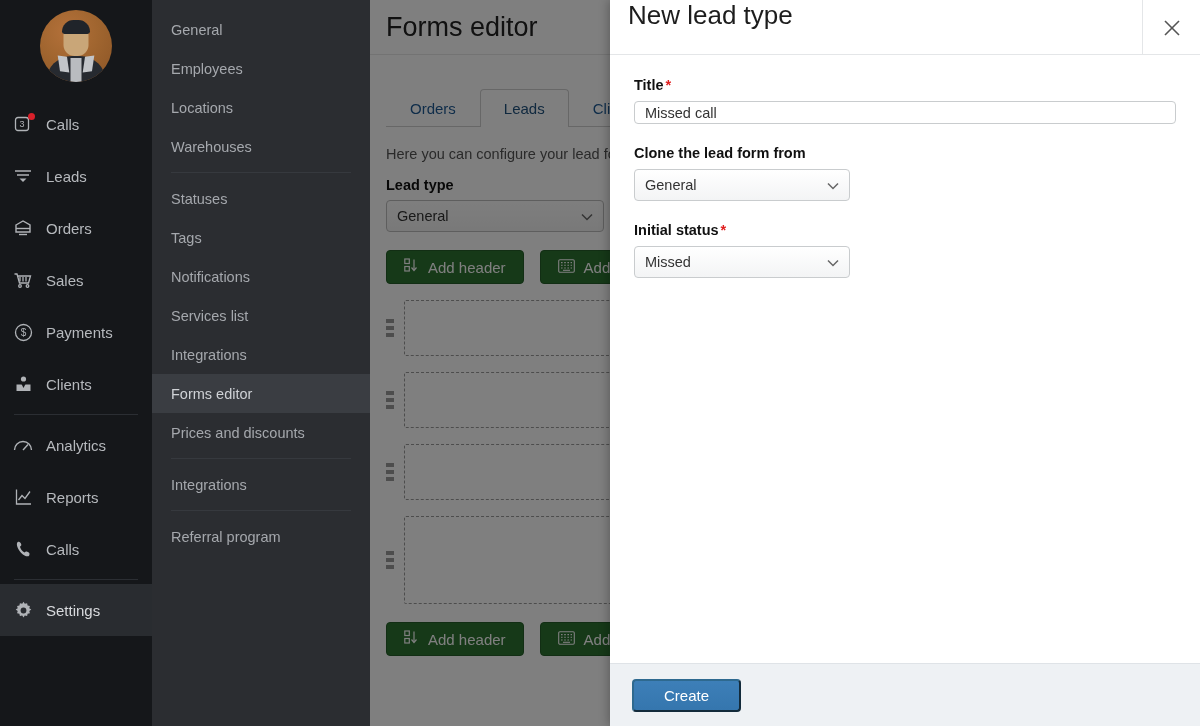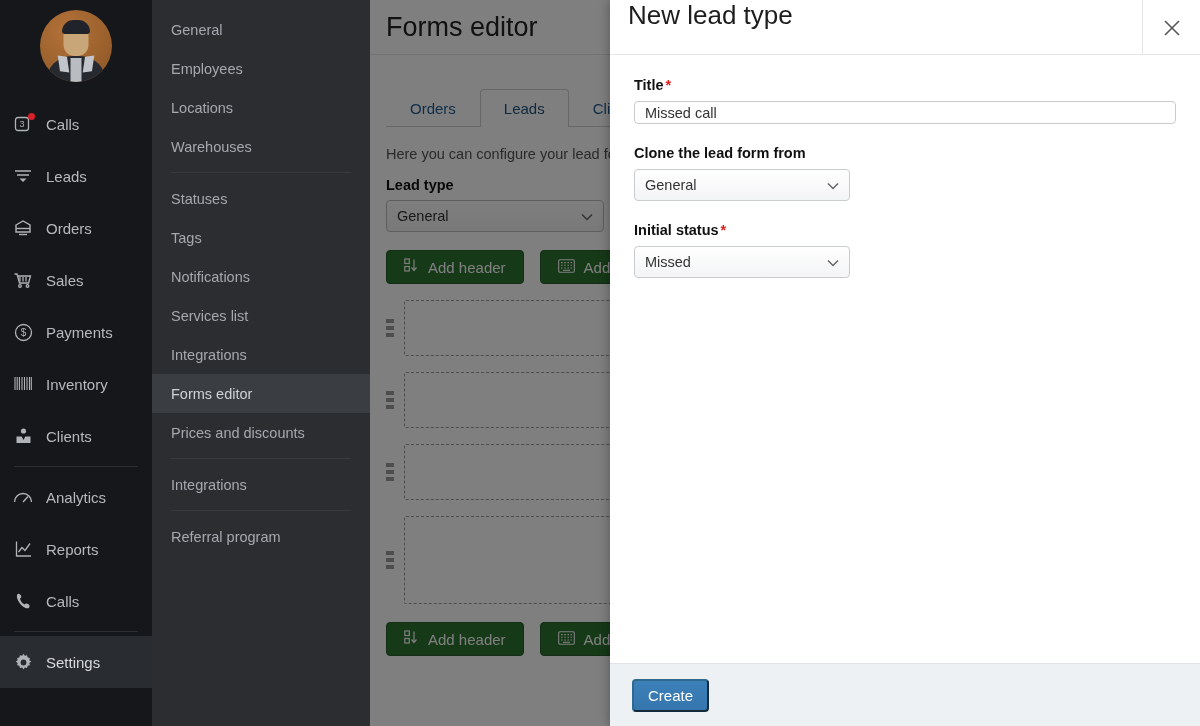--- a/index.html
+++ b/index.html
@@ -176,21 +176,21 @@
   }
   .mb-22 { margin-bottom: 21px; }
   .modal-footer {
     height: 63px; flex: 0 0 63px; background: #eef1f4;
     border-top: 1px solid #dfe3e7;
     display: flex; align-items: center; padding-left: 22px;
   }
   .btn-blue {
     background: linear-gradient(#3d7fb8, #3576ae); color: #fff;
     border: 1px solid #2e6severe; border-color: #2e698f; border-radius: 4px;
-    height: 33px; padding: 0 14px; font-size: 15px; cursor: pointer;
+    height: 33px; padding: 0 30px; font-size: 15px; cursor: pointer;
     font-family: "Liberation Sans", sans-serif;
   }
 </style>
 </head>
 <body>
 
 <div class="app">
 
   <nav class="sidebar-primary">
     <div class="avatar-wrap">
@@ -254,35 +254,20 @@
     <div class="nav-item">
       <span class="nav-ico">
         <svg width="19" height="19" viewBox="0 0 19 19" stroke="currentColor" stroke-width="1.3" fill="none">
           <circle cx="9.5" cy="9.5" r="8"></circle>
           <text x="9.5" y="13.3" font-size="10" fill="currentColor" stroke="none" text-anchor="middle" font-family="Liberation Sans">$</text>
         </svg>
       </span>
       <span>Payments</span>
     </div>
 
-    <div class="nav-item">
-      <span class="nav-ico">
-        <svg width="20" height="16" viewBox="0 0 20 16" stroke="currentColor" stroke-width="1.1">
-          <line x1="2" y1="1" x2="2" y2="14"></line>
-            <line x1="4.2" y1="1" x2="4.2" y2="14"></line>
-          <line x1="6.4" y1="1" x2="6.4" y2="14"></line>
-            <line x1="9" y1="1" x2="9" y2="14"></line>
-          <line x1="11.5" y1="1" x2="11.5" y2="14"></line>
-            <line x1="14" y1="1" x2="14" y2="14"></line>
-          <line x1="16.5" y1="1" x2="16.5" y2="14"></line>
-            <line x1="18.3" y1="1" x2="18.3" y2="14"></line>
-        </svg>
-      </span>
-      <span>Inventory</span>
-    </div>
 
     <div class="nav-item">
       <span class="nav-ico">
         <svg width="19" height="18" viewBox="0 0 19 18" fill="currentColor">
           <circle cx="9.5" cy="4" r="2.6"></circle>
           <path d="M2.5 16 L2.5 9.5 L16.5 9.5 L16.5 16 Z"></path>
           <path d="M7.5 9 L9.5 13 L11.5 9 Z" fill="#15171a"></path>
         </svg>
       </span>
       <span>Clients</span>

